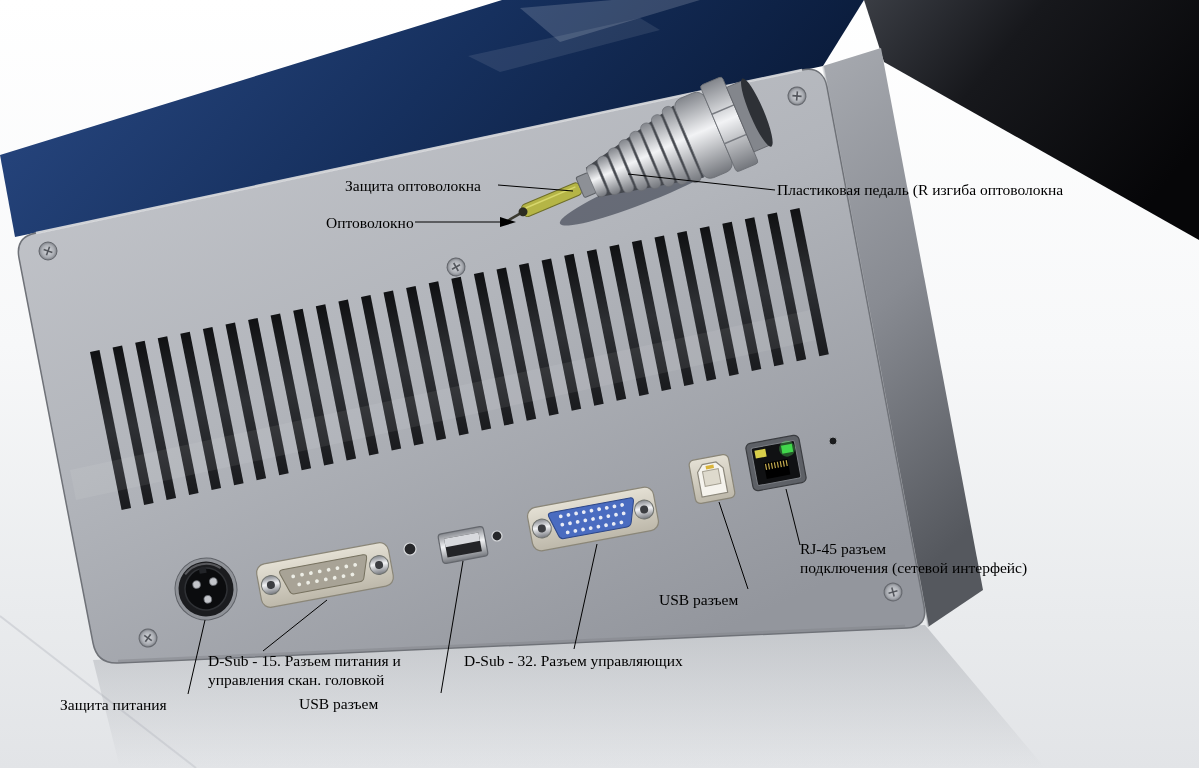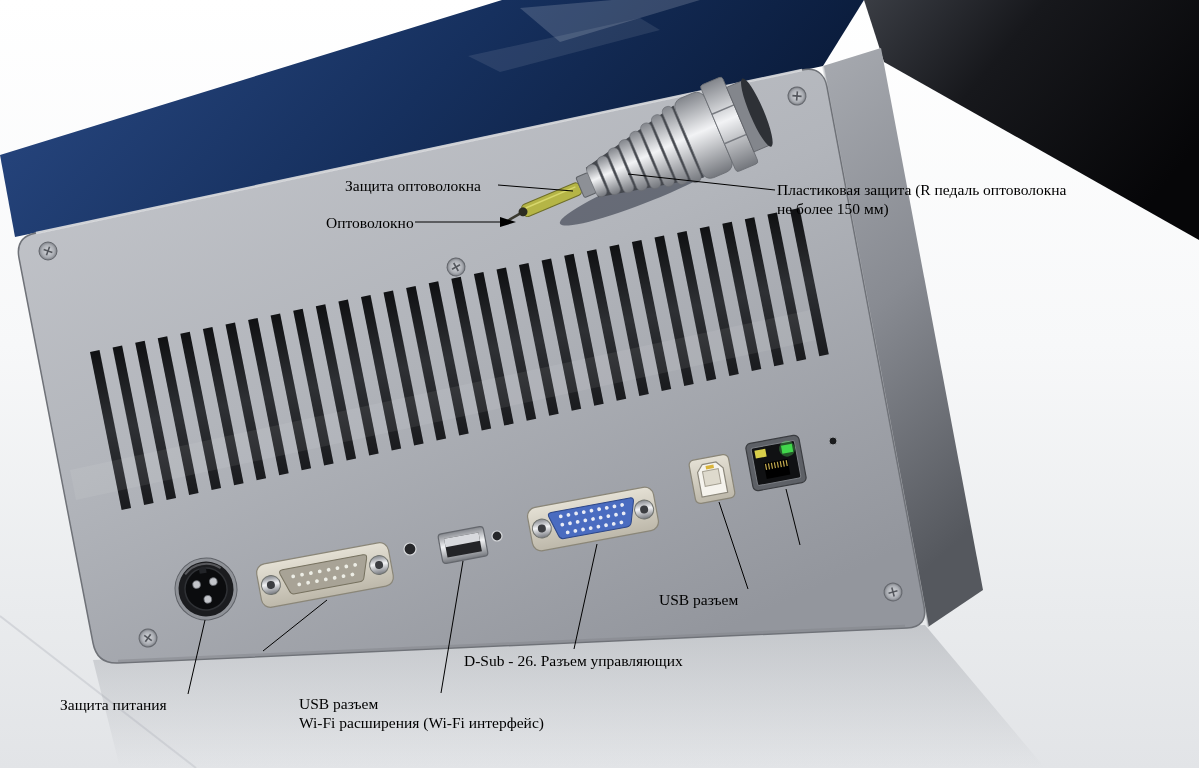--- a/index.html
+++ b/index.html
@@ -290,30 +290,36 @@
   </g>
 </svg>
 
 <div class="label" style="left:345px;top:176px">
   <span class="ln">Защита оптоволокна</span>
 </div>
 <div class="label" style="left:326px;top:213px">
   <span class="ln">Оптоволокно</span>
 </div>
 <div class="label" style="left:777px;top:180px">
-  <span class="ln">Пластиковая защита (R педаль оптоволокна</span>
-  <span class="ln">не более 150 мм)</span>
+  <span class="ln">Пластиковая педаль (R изгиба оптоволокна</span>
+</div>
+<div class="label" style="left:800px;top:539px">
+  <span class="ln">RJ-45 разъем</span>
+  <span class="ln">подключения (сетевой интерфейс)</span>
 </div>
 <div class="label" style="left:659px;top:590px">
   <span class="ln">USB разъем</span>
 </div>
 <div class="label" style="left:464px;top:651px">
-  <span class="ln">D-Sub - 26. Разъем управляющих</span>
+  <span class="ln">D-Sub - 32. Разъем управляющих</span>
+</div>
+<div class="label" style="left:208px;top:651px">
+  <span class="ln">D-Sub - 15. Разъем питания и</span>
+  <span class="ln">управления скан. головкой</span>
 </div>
 <div class="label" style="left:299px;top:694px">
   <span class="ln">USB разъем</span>
-  <span class="ln">Wi-Fi расширения (Wi-Fi интерфейс)</span>
 </div>
 <div class="label" style="left:60px;top:695px">
   <span class="ln">Защита питания</span>
 </div>
 
 </div>
 
 </body></html>

